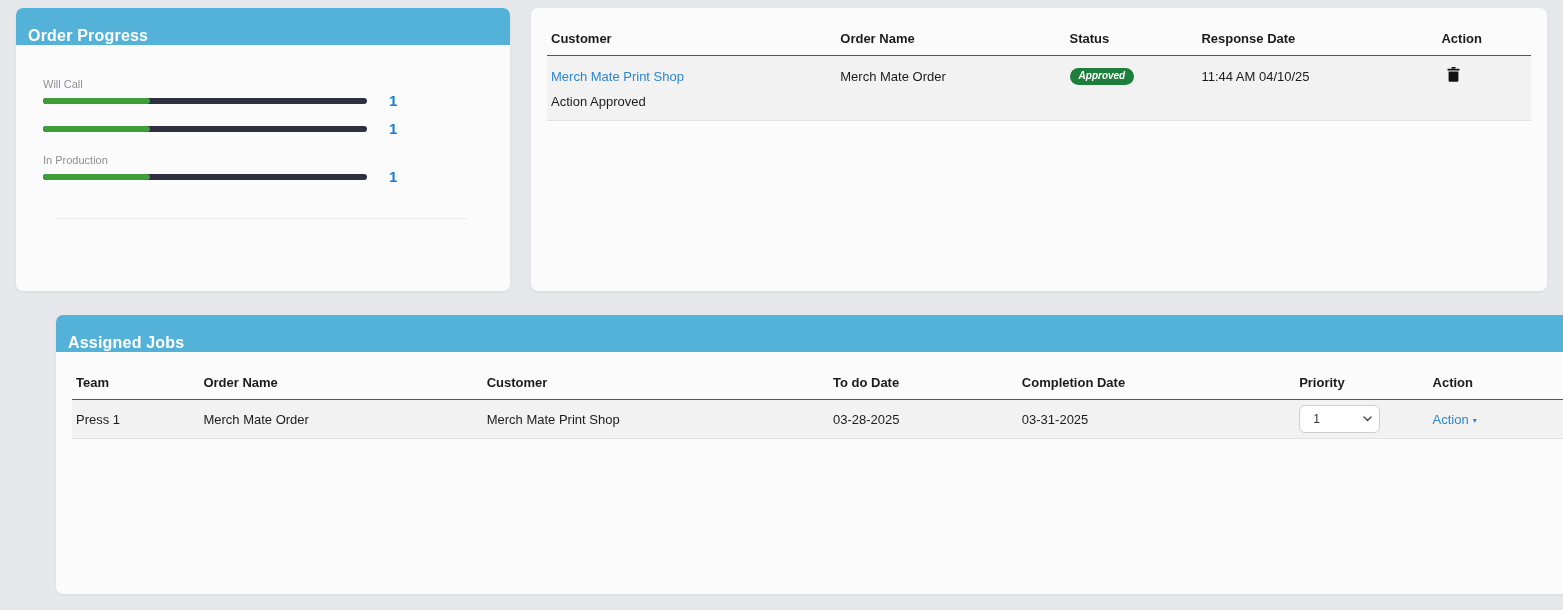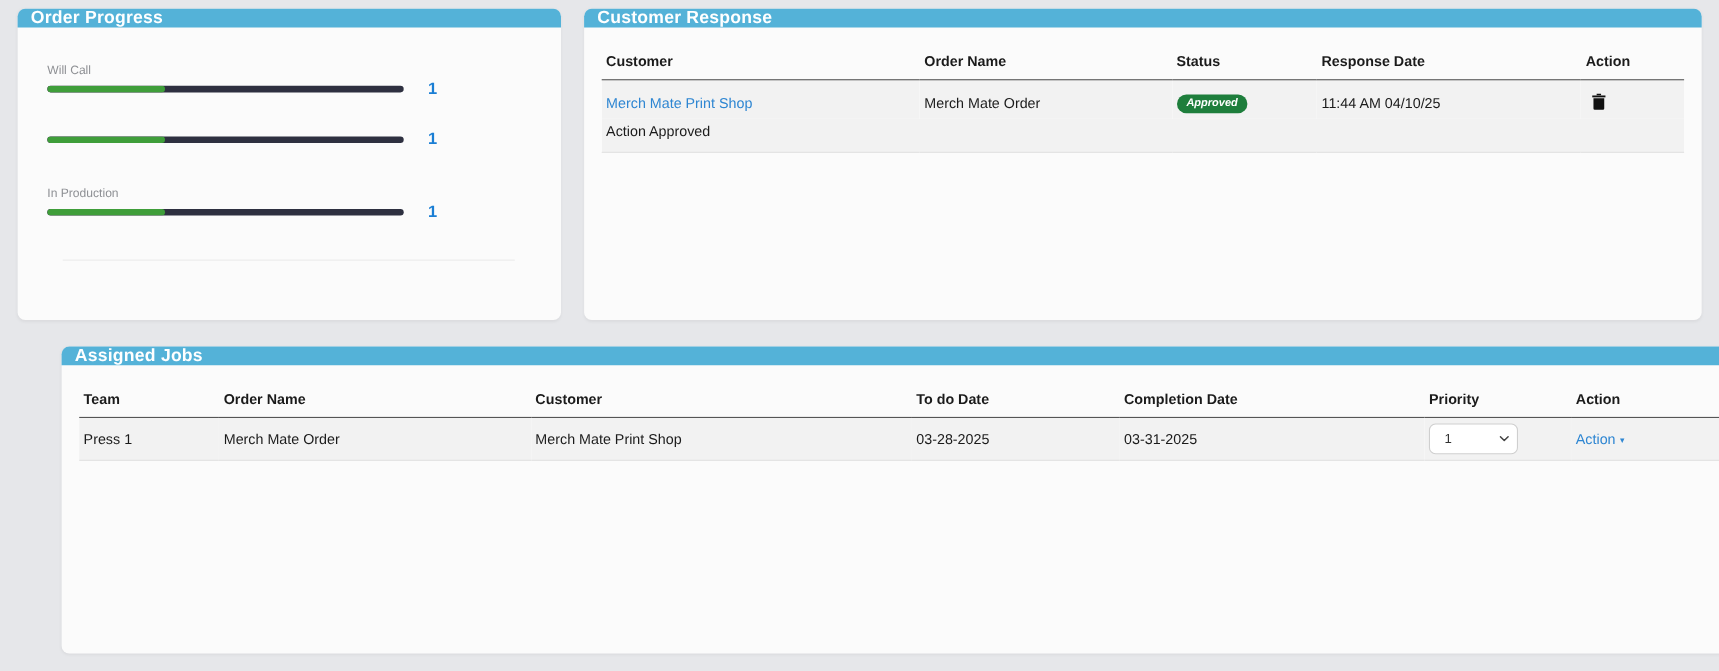--- a/index.html
+++ b/index.html
@@ -12,36 +12,36 @@
   }
   .panel {
     position: absolute;
     background: #fbfbfb;
     border-radius: 7px;
     box-shadow: 0 1px 3px rgba(0,0,0,0.05);
   }
   .panel-header {
     background: #54b2d8;
     border-radius: 7px 7px 0 0;
-    height: 17px;
+    height: 37px;
     display: flex;
-    align-items: center;
+    align-items: flex-end;
     padding: 0 12px;
   }
   .panel-title {
     color: #ffffff;
     font-weight: bold;
     font-size: 16px;
     letter-spacing: 0.2px;
   }
 
   
   #order-progress { left: 16px; top: 8px; width: 494px; height: 283px; }
   .op-body { padding: 33px 28px 0 27px; }
-  .op-group { margin-bottom: 40px; }
+  .op-group { margin-bottom: 22px; }
   .op-label { font-size: 11px; color: #8e9094; margin-bottom: 8px; }
   .op-row { display: flex; align-items: center; }
   .op-bar {
     width: 324px; height: 6px;
     background: #2e3040;
     border-radius: 3px;
     overflow: hidden;
   }
   .op-fill { height: 100%; background: #3f9e3a; border-radius: 3px; }
   .op-value {
@@ -170,23 +170,20 @@
         </div>
         <span class="op-value">1</span>
       </div>
     </div>
 
     <div class="op-divider"></div>
   </div>
 </div>
 
 <div class="panel" id="customer-response">
-  <div class="panel-header">
-    <span class="panel-title">Customer Response</span>
-  </div>
   <div class="tbl-body">
     <table id="cr-table">
       <colgroup>
         <col class="c1">
           <col class="c2">
           <col class="c3">
           <col class="c4">
           <col class="c5">
       </colgroup>
       <thead>

